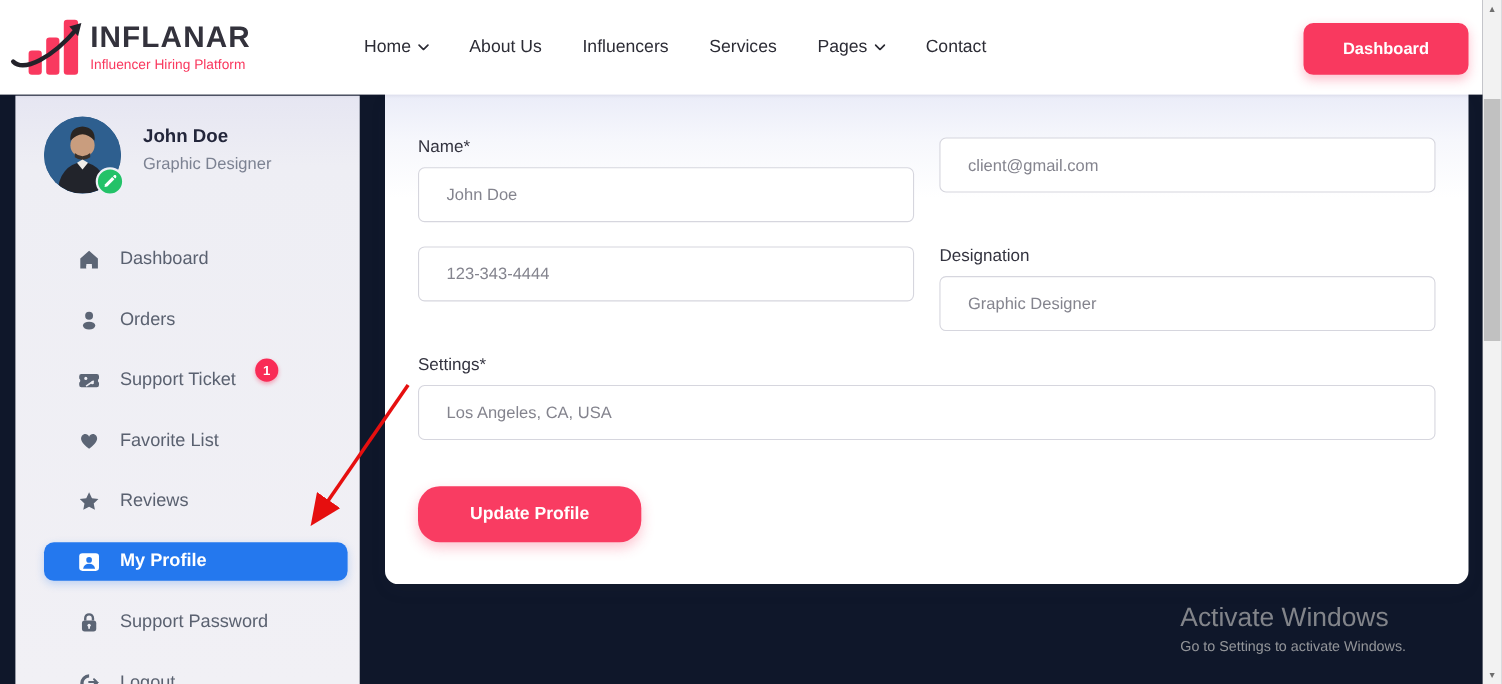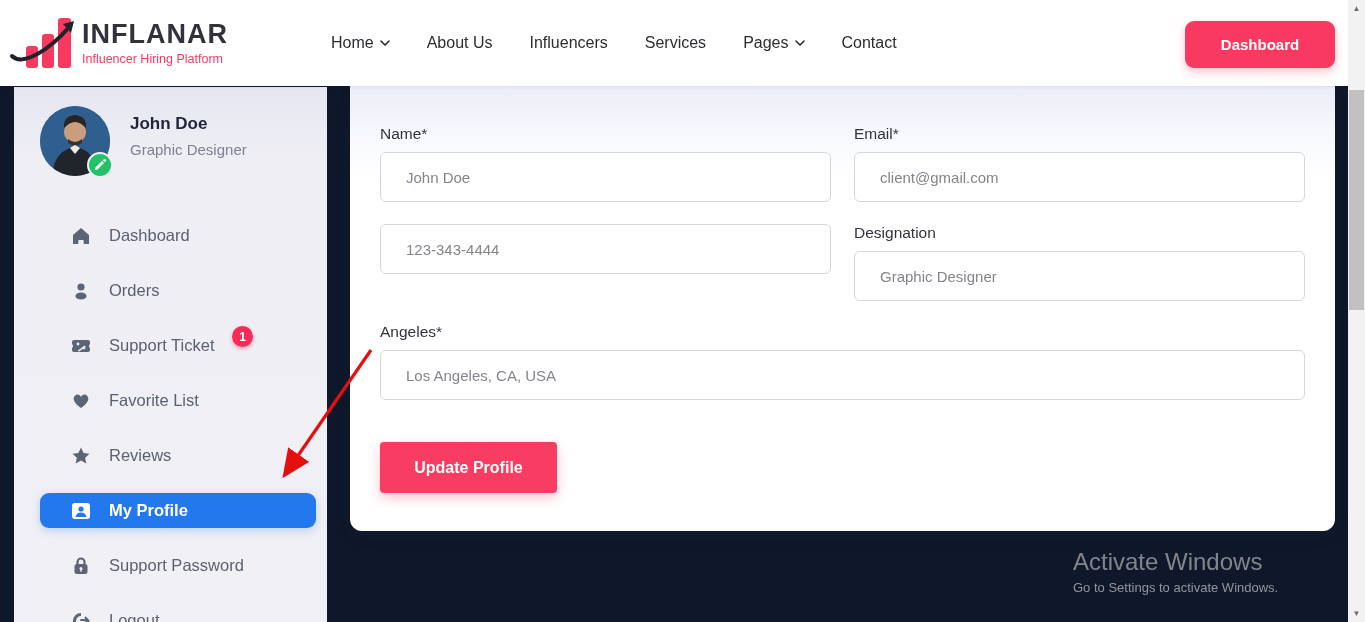--- a/index.html
+++ b/index.html
@@ -59,22 +59,22 @@
   .card { position:absolute; left:350px; top:85px; width:985px; height:446px; background:#fff;
           border-radius:0 0 12px 12px; box-shadow:0 6px 16px rgba(60,60,90,.06); z-index:4;
           background:linear-gradient(180deg,#eaecf8 0px,#f6f7fc 42px,#ffffff 95px); padding:40px 30px 0 30px; }
   .form-grid { display:grid; grid-template-columns:1fr 1fr; column-gap:23px; }
   .field { margin-bottom:22px; }
   .field.full { grid-column:1 / span 2; }
   .field label { display:block; font-size:15.5px; color:#33333f; margin-bottom:9px; }
   .field input { width:100%; height:50px; border:1px solid #d6d6de; border-radius:6px; background:#fff;
                  padding:0 18px 0 25px; font-size:15px; color:#84848e; font-family:"Liberation Sans",sans-serif; outline:none; }
   .field input::placeholder { color:#84848e; opacity:1; }
-  .update-btn { margin-top:20px; width:177px; height:51px; background:#f93c62; color:#fff; border:none;
-                border-radius:4px; font-size:16px; font-weight:bold; cursor:pointer;
+  .update-btn { margin-top:20px; width:203px; height:51px; background:#f93c62; color:#fff; border:none;
+                border-radius:20px; font-size:16px; font-weight:bold; cursor:pointer;
                 box-shadow:0 5px 12px rgba(249,60,98,.3); font-family:"Liberation Sans",sans-serif; }
 
   
   .watermark { position:absolute; left:1073px; top:548px; z-index:6; pointer-events:none; }
   .wm1 { font-size:24px; color:#9fa0a2; opacity:.8; }
   .wm2 { font-size:13px; color:#a9aaac; opacity:.85; margin-top:4px; }
 
   
   .anno { position:absolute; left:0; top:0; width:1348px; height:622px; z-index:30; pointer-events:none; }
 
@@ -250,32 +250,31 @@
     </ul>
   </aside>
 
   <main class="card">
     <form class="form-grid">
       <div class="field">
         <label>Name*</label>
         <input type="text" placeholder="John Doe" style="">
       </div>
       <div class="field">
-        <label>Email*</label>
         <input type="text" placeholder="client@gmail.com" style="">
       </div>
       <div class="field">
         <input type="text" placeholder="123-343-4444" style="">
       </div>
       <div class="field">
         <label>Designation</label>
         <input type="text" placeholder="Graphic Designer" style="">
       </div>
       <div class="field full">
-        <label>Angeles*</label>
+        <label>Settings*</label>
         <input type="text" placeholder="Los Angeles, CA, USA" style="">
       </div>
     </form>
     <button class="update-btn">Update Profile</button>
   </main>
 
   <div class="watermark">
     <div class="wm1">Activate Windows</div>
     <div class="wm2">Go to Settings to activate Windows.</div>
   </div>

